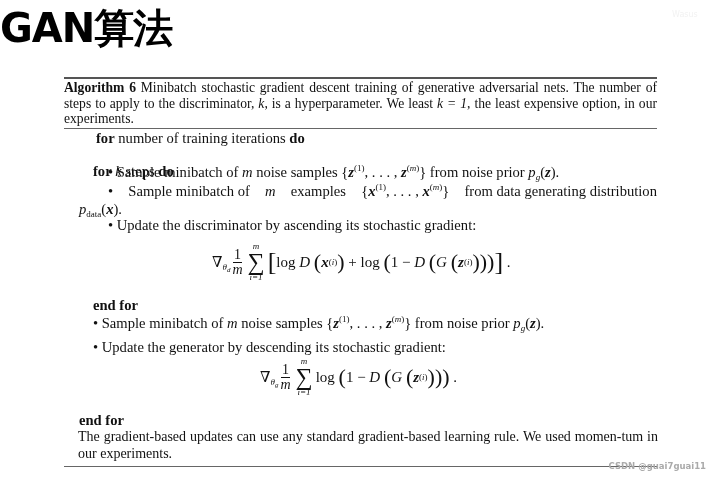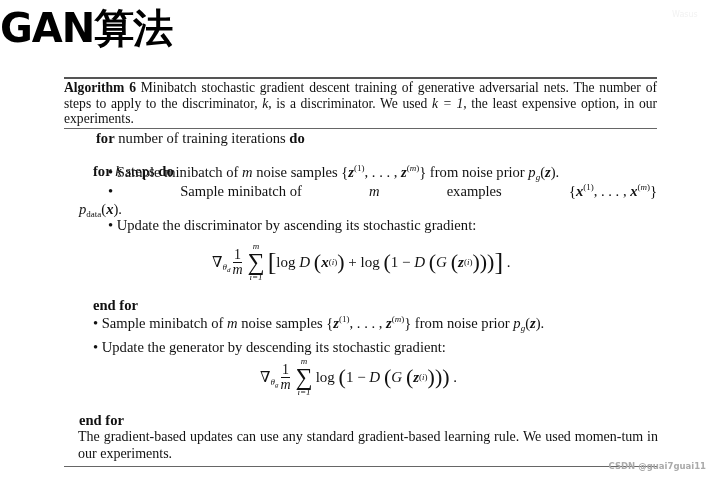--- a/index.html
+++ b/index.html
@@ -37,21 +37,21 @@
 </head>
 <body>
 
 <div class="title">GAN算法</div>
 <div class="corner">Wasus</div>
 
 <div class="rule thick" style="top:77px;"></div>
 
 <div class="caption">
   <b>Algorithm 6</b>
-  <span>Minibatch stochastic gradient descent training of generative adversarial nets. The number of steps to apply to the discriminator, </span><i class="m">k</i><span>, is a discriminator. We used </span><i class="m">k = 1</i><span>, the least expensive option, in our experiments.</span>
+  <span>Minibatch stochastic gradient descent training of generative adversarial nets. The number of steps to apply to the discriminator, </span><i class="m">k</i><span>, is a hyperparameter. We least </span><i class="m">k = 1</i><span>, the least expensive option, in our experiments.</span>
 </div>
 
 <div class="rule thin" style="top:128px;"></div>
 
 <div class="line" style="left:79px; top:130px;margin-left:17px;">
   <b>for</b><span> number of training iterations </span><b>do</b>
 </div>
 
 <div class="line" style="left:93px; top:147px;margin-top:16px;">
   <b>for</b><i class="m"> k</i><span> steps </span><b>do</b>
@@ -60,20 +60,21 @@
 <div class="line" style="left:108px; top:164px;">
   <span>•</span><span> Sample minibatch of </span><i class="m">m</i><span> noise samples </span><span>{<span class="bz">z</span><sup>(1)</sup>, . . . , <span class="bz">z</span><sup>(<i>m</i>)</sup>}</span><span> from noise prior </span><span><i>p</i><sub><i>g</i></sub>(<span class="bz">z</span>)</span><span>.</span>
 </div>
 
 <div class="line" style="left:108px; top:183px; width:549px; display:flex; justify-content:space-between;">
   <span>•</span>
   <span> Sample minibatch of </span>
   <i class="m">m</i>
   <span> examples </span>
   <span>{<span class="bz">x</span><sup>(1)</sup>, . . . , <span class="bz">x</span><sup>(<i>m</i>)</sup>}</span>
+  <span> from data generating distribution</span>
 </div>
 <div class="line" style="left:79px; top:201px;">
   <i>p</i><sub style="font-style:normal;">data</sub>(<span class="bz">x</span>)<span>.</span>
 </div>
 
 <div class="line" style="left:108px; top:217px;">
   <span>•</span><span> Update the discriminator by ascending its stochastic gradient:</span>
 </div>
 
 <div class="eq" style="left:212px; top:242px;">

